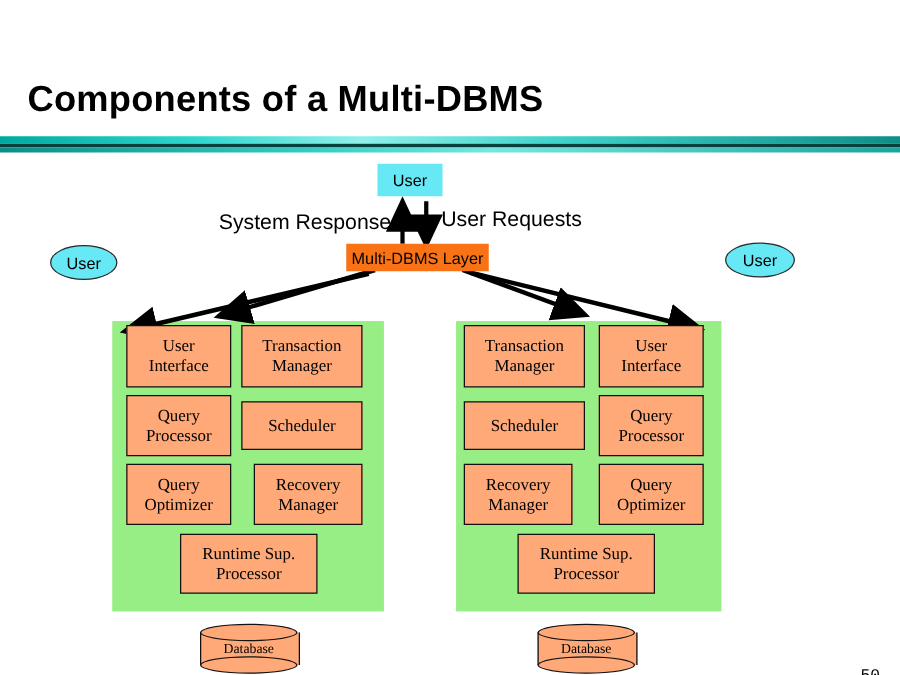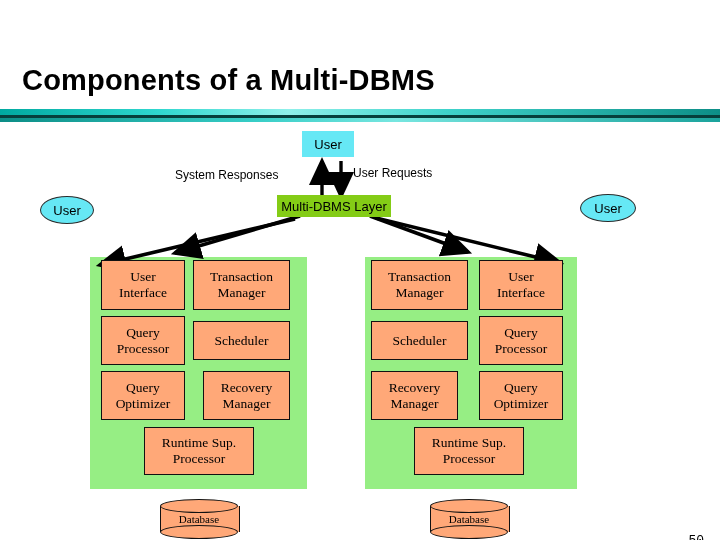--- a/index.html
+++ b/index.html
@@ -105,21 +105,21 @@
     font-family: "Liberation Sans", sans-serif;
     font-size: 13px;
     display: flex;
     align-items: center;
     justify-content: center;
     white-space: nowrap;
   }
   .plain-label {
     position: absolute;
     font-family: "Liberation Sans", sans-serif;
-    font-size: 12px;
+    font-size: 17px;
     color: #000000;
     white-space: nowrap;
   }
   
   .cyl {
     position: absolute;
   }
   .cyl .cyl-body {
     position: absolute;
     left: 0; top: 7px;
@@ -211,21 +211,21 @@
     <line x1="376" y1="198" x2="560" y2="243" stroke="#000" stroke-width="3.6" marker-end="url(#ah)"></line>
   </svg>
 
   <div class="flat-label" style="left:302px; top:111px; width:52px; height:26px;">
     <span>User</span>
   </div>
 
   <div class="plain-label" style="left:175px; top:148px;">System Responses</div>
   <div class="plain-label" style="left:353px; top:146px;">User Requests</div>
 
-  <div class="flat-label" style="left:277px; top:175px; width:114px; height:22px; background:#84cc16;">
+  <div class="flat-label" style="left:277px; top:175px; width:114px; height:22px; background:#f97316;">
     <span>Multi-DBMS Layer</span>
   </div>
 
   <div class="oval" style="left:40px; top:176px; width:52px; height:26px;">
     <span>User</span>
   </div>
   <div class="oval" style="left:580px; top:174px; width:54px; height:26px;">
     <span>User</span>
   </div>
 

